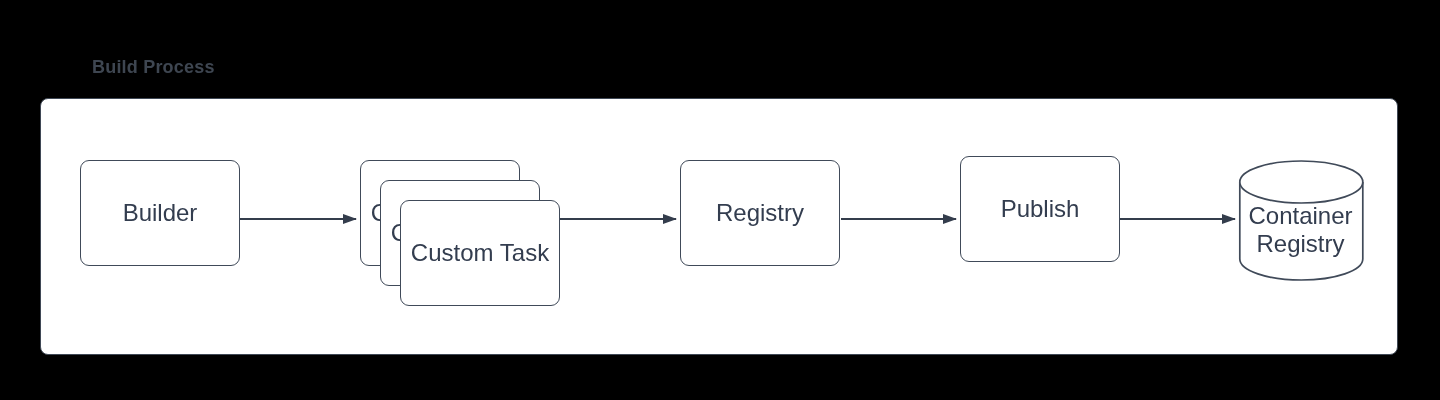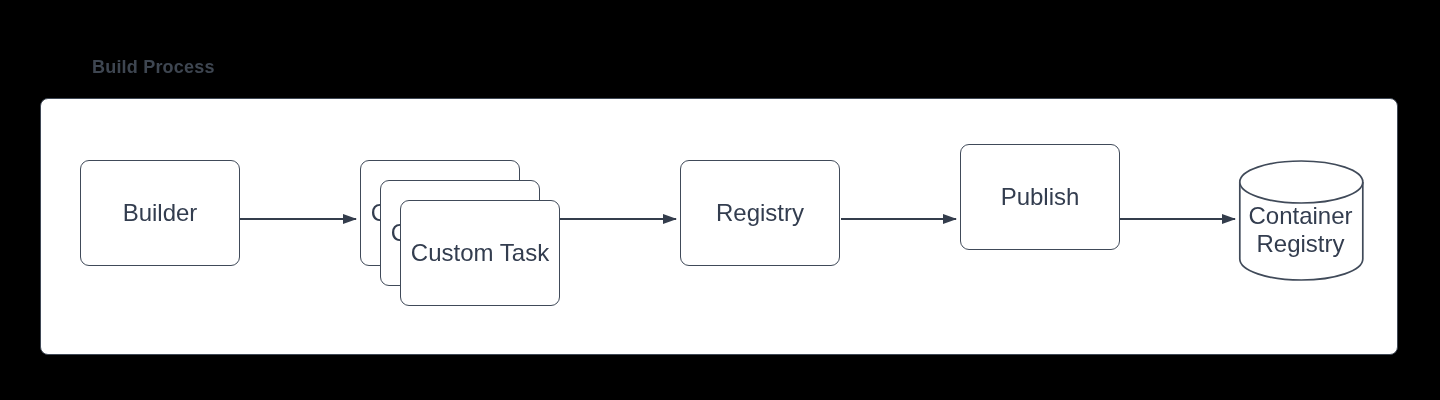--- a/index.html
+++ b/index.html
@@ -61,21 +61,21 @@
     font-size: 24px;
     color: #333d4f;
     text-align: center;
     white-space: nowrap;
   }
   .node-builder   { left: 80px;  top: 160px; }
   .stack-back     { left: 360px; top: 160px; }
   .stack-middle   { left: 380px; top: 180px; }
   .stack-front    { left: 400px; top: 200px; }
   .node-package   { left: 680px; top: 160px; }
-  .node-publish   { left: 960px; top: 144px; }
+  .node-publish   { left: 960px; top: 156px; }
   .cylinder-svg {
     position: absolute;
     left: 1236px;
     top: 158px;
     width: 130px;
     height: 126px;
   }
   .cylinder-label {
     position: absolute;
     left: 1240px;

